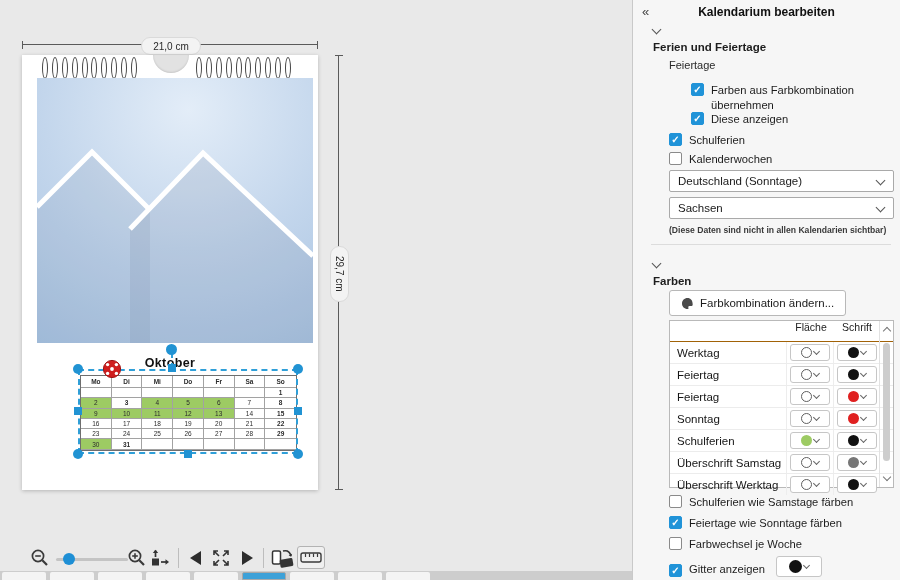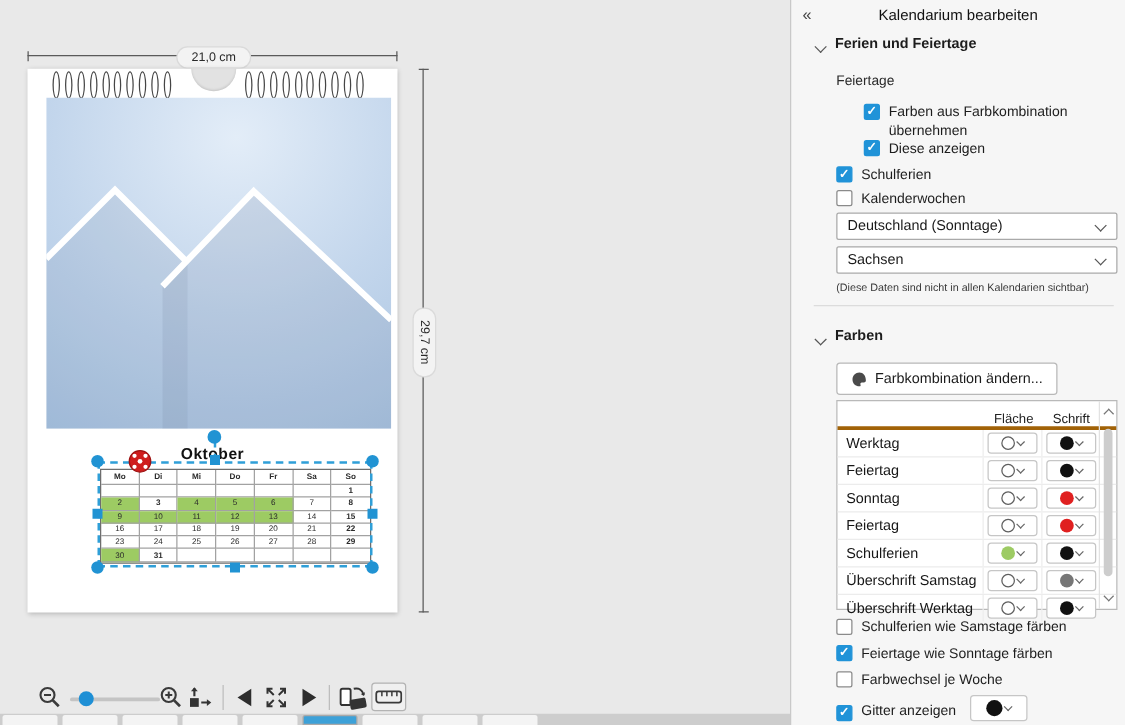--- a/index.html
+++ b/index.html
@@ -60,46 +60,46 @@
   .rulerbtn{position:absolute;left:297px;top:1px;width:28px;height:23px;background:#f0f0f0;
             border:1px solid #b3b3b3;border-radius:3px;box-sizing:border-box;
             display:flex;align-items:center;justify-content:center;}
   
   .pstrip{position:absolute;left:0;top:571px;width:632px;height:9px;background:#cdcdcd;}
   .pstrip .tab{position:absolute;top:1px;width:44px;height:8px;background:#f4f4f4;border-radius:2px 2px 0 0;}
   .pstrip .tab.sel{background:#3da1d8;}
   
   .panel{position:absolute;left:632px;top:0;width:268px;height:580px;background:#f6f6f6;
          border-left:1px solid #c9c9c9;box-sizing:border-box;}
-  .p-title{position:absolute;left:0;top:5px;width:100%;text-align:center;font-size:12px;font-weight:normal;color:#111;}
+  .p-title{position:absolute;left:0;top:5px;width:100%;text-align:center;font-size:12px;font-weight:bold;color:#111;}
   .p-collapse{position:absolute;left:9px;top:4px;font-size:13px;color:#444;}
-  .sec-hdr{position:absolute;display:flex;align-items:flex-end;gap:8px;font-size:11.5px;font-weight:bold;color:#1d1d1d;}
+  .sec-hdr{position:absolute;display:flex;align-items:flex-start;gap:8px;font-size:11.5px;font-weight:bold;color:#1d1d1d;flex-direction:column;}
   .chev-d{width:6px;height:6px;border-right:1.5px solid #555;border-bottom:1.5px solid #555;
           transform:rotate(45deg);margin-top:-3px;flex:none;}
   .plabel{position:absolute;font-size:11px;color:#2a2a2a;}
   .cbrow{position:absolute;display:flex;gap:7px;align-items:flex-start;}
   .cbx{width:13px;height:13px;border:1px solid #8a8a8a;background:#fff;border-radius:2px;flex:none;
        display:flex;align-items:center;justify-content:center;box-sizing:border-box;}
   .cbx.on{background:#2093d8;border-color:#2093d8;}
   .cbx.on::after{content:"\2713";color:#fff;font-size:10px;font-weight:bold;line-height:1;}
   .cblabel{font-size:11.2px;color:#1c1c1c;line-height:1.35;}
   .sel{position:absolute;left:36px;width:225px;height:22px;background:#fff;border:1px solid #a9a9a9;
        border-radius:2px;font-size:11.5px;color:#1a1a1a;display:flex;align-items:center;
        padding:0 8px;box-sizing:border-box;}
   .sel .chev{position:absolute;right:9px;top:6px;width:6px;height:6px;border-right:1.4px solid #555;
        border-bottom:1.4px solid #555;transform:rotate(45deg);}
-  .note{position:absolute;left:36px;top:225px;font-size:8.6px;color:#3a3a3a;white-space:nowrap;}
+  .note{position:absolute;left:36px;top:225px;font-size:8.6px;color:#3a3a3a;white-space:nowrap;font-weight:bold;}
   .pdivider{position:absolute;left:18px;top:244px;width:240px;height:1px;background:#dcdcdc;}
   .btn{position:absolute;left:36px;top:290px;height:24px;background:#fff;border:1px solid #b8b8b8;
        border-radius:3px;display:inline-flex;align-items:center;gap:6px;padding:0 11px;
        font-size:11.5px;color:#1c1c1c;}
   
   .ctable{position:absolute;left:36px;top:320px;width:225px;height:168px;background:#fff;
           border:1px solid #b9b9b9;box-sizing:border-box;}
-  .thead{display:flex;align-items:flex-end;height:20px;border-bottom:3px solid #a16207;padding-right:13px;}
+  .thead{display:flex;align-items:flex-start;height:20px;border-bottom:1px solid #a16207;padding-right:13px;}
   .thead .sp{flex:1;}
   .thcell{width:46px;text-align:center;font-size:10.5px;color:#222;}
   .crow{display:flex;align-items:center;height:21px;padding-right:13px;border-top:1px solid #ececec;}
   .crow:first-of-type{border-top:none;}
   .clabel{flex:1;padding-left:7px;font-size:11.5px;color:#161616;white-space:nowrap;}
   .ccell{width:46px;height:100%;display:flex;align-items:center;justify-content:center;border-left:1px solid #ededed;}
   .cpill{display:inline-flex;align-items:center;justify-content:center;gap:2px;width:40px;height:17px;
          background:#fff;border:1px solid #c6c6c6;border-radius:3px;box-sizing:border-box;}
   .cdot{width:11px;height:11px;border-radius:50%;box-sizing:border-box;flex:none;}
   .cdot.w{border:1.5px solid #5f5f5f;background:#fff;}
@@ -363,36 +363,36 @@
               </span>
             </div>
             <div class="ccell">
               <span class="cpill">
                 <span class="cdot" style="background: rgb(17, 17, 17);"></span>
                 <span class="chev-s"></span>
               </span>
             </div>
           </div>
           <div class="crow">
+            <div class="clabel">Feiertag</div>
+            <div class="ccell">
+              <span class="cpill">
+                <span class="cdot w" style="background: rgb(255, 255, 255);"></span>
+                <span class="chev-s"></span>
+              </span>
+            </div>
+            <div class="ccell">
+              <span class="cpill">
+                <span class="cdot" style="background: rgb(224, 32, 32);"></span>
+                <span class="chev-s"></span>
+              </span>
+            </div>
+          </div>
+          <div class="crow">
             <div class="clabel">Sonntag</div>
-            <div class="ccell">
-              <span class="cpill">
-                <span class="cdot w" style="background: rgb(255, 255, 255);"></span>
-                <span class="chev-s"></span>
-              </span>
-            </div>
-            <div class="ccell">
-              <span class="cpill">
-                <span class="cdot" style="background: rgb(224, 32, 32);"></span>
-                <span class="chev-s"></span>
-              </span>
-            </div>
-          </div>
-          <div class="crow">
-            <div class="clabel">Feiertag</div>
             <div class="ccell">
               <span class="cpill">
                 <span class="cdot w" style="background: rgb(255, 255, 255);"></span>
                 <span class="chev-s"></span>
               </span>
             </div>
             <div class="ccell">
               <span class="cpill">
                 <span class="cdot" style="background: rgb(224, 32, 32);"></span>
                 <span class="chev-s"></span>

